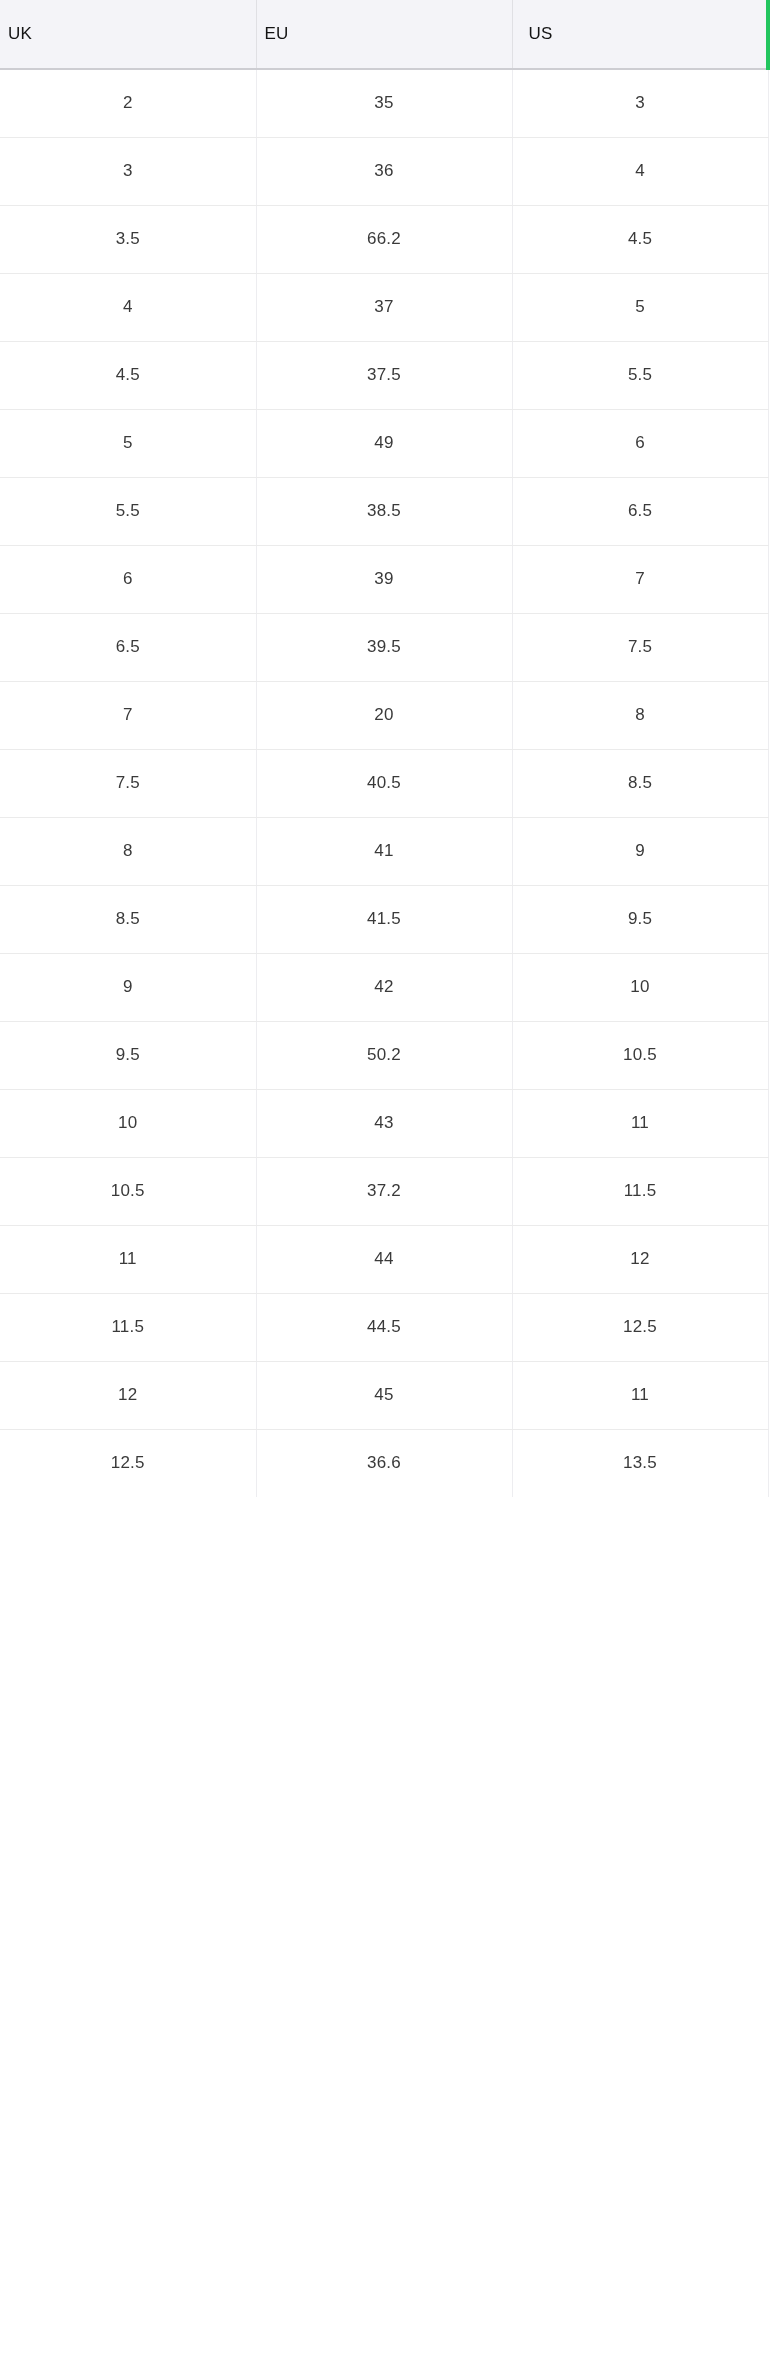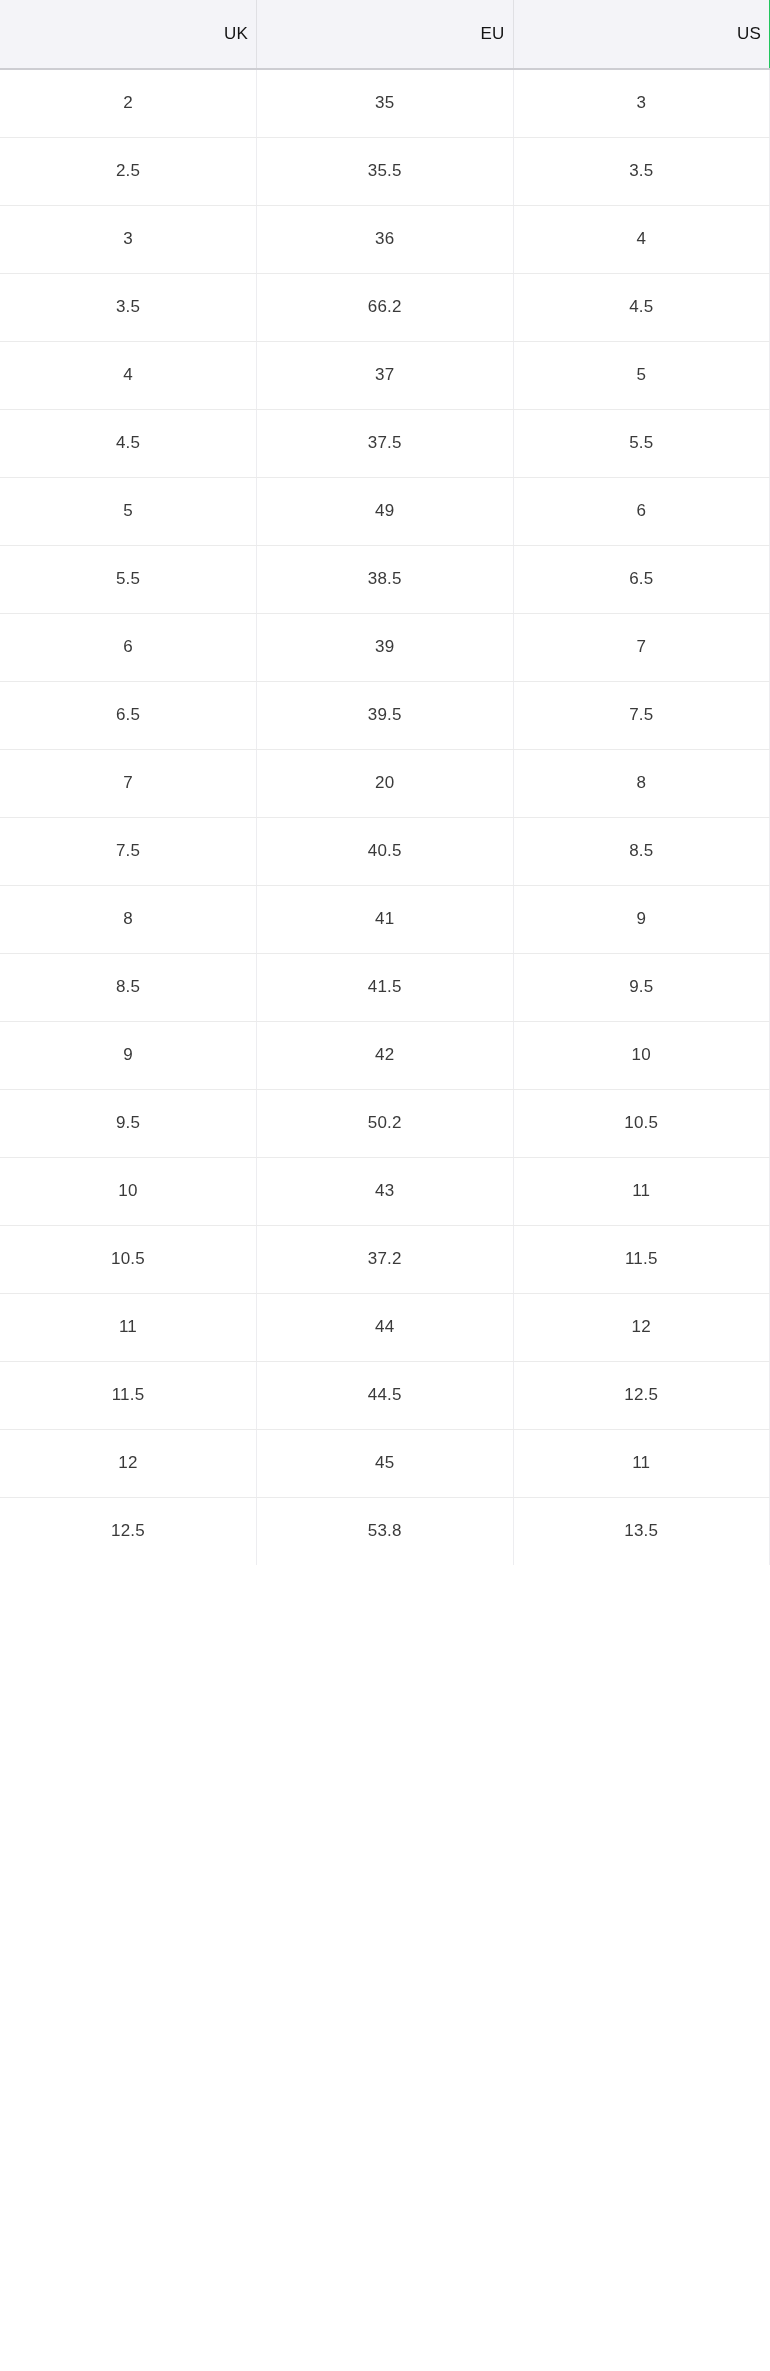--- a/index.html
+++ b/index.html
@@ -18,30 +18,30 @@
     border-collapse: collapse;
     table-layout: fixed;
   }
   .size-table col { width: 33.3333%; }
 
   .size-table thead th {
     background: #f4f4f8;
     color: #141414;
     font-size: 17px;
     font-weight: 400;
-    text-align: right;
+    text-align: left;
     height: 69px;
     padding: 0 8px;
     border-right: 1px solid #e0e0e4;
     border-bottom: 2px solid #cdcdd2;
     vertical-align: middle;
     letter-spacing: 0.2px;
   }
   .size-table thead th:last-child {
-    border-right: 1px solid #22c55e;
+    border-right: 4px solid #22c55e;
     padding-left: 16px;
   }
 
   .size-table tbody td {
     height: 68px;
     text-align: center;
     vertical-align: middle;
     font-size: 17px;
     font-weight: 300;
     color: #3a3a3a;
@@ -72,25 +72,20 @@
       <th>UK</th>
       <th>EU</th>
       <th>US</th>
     </tr>
   </thead>
   <tbody id="table-body">
       <tr>
         <td>2</td>
         <td>35</td>
         <td>3</td>
-      </tr>
-      <tr>
-        <td>2.5</td>
-        <td>35.5</td>
-        <td>3.5</td>
       </tr>
       <tr>
         <td>3</td>
         <td>36</td>
         <td>4</td>
       </tr>
       <tr>
         <td>3.5</td>
         <td>66.2</td>
         <td>4.5</td>
@@ -175,17 +170,17 @@
         <td>44.5</td>
         <td>12.5</td>
       </tr>
       <tr>
         <td>12</td>
         <td>45</td>
         <td>11</td>
       </tr>
       <tr>
         <td>12.5</td>
-        <td>53.8</td>
+        <td>36.6</td>
         <td>13.5</td>
       </tr>
     </tbody>
 </table>
 
 </body></html>

